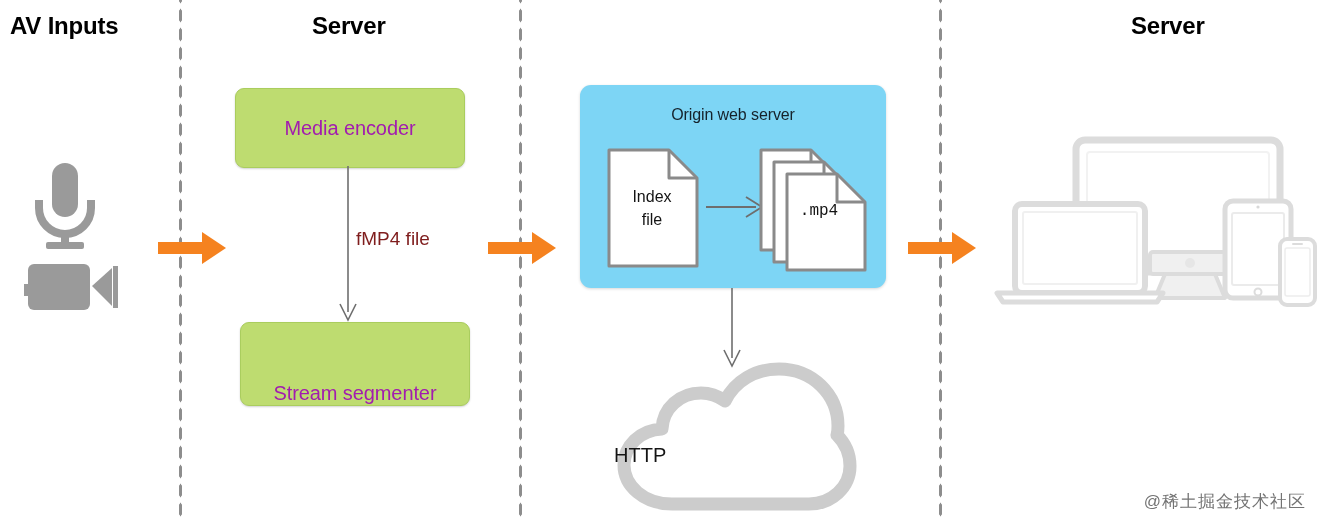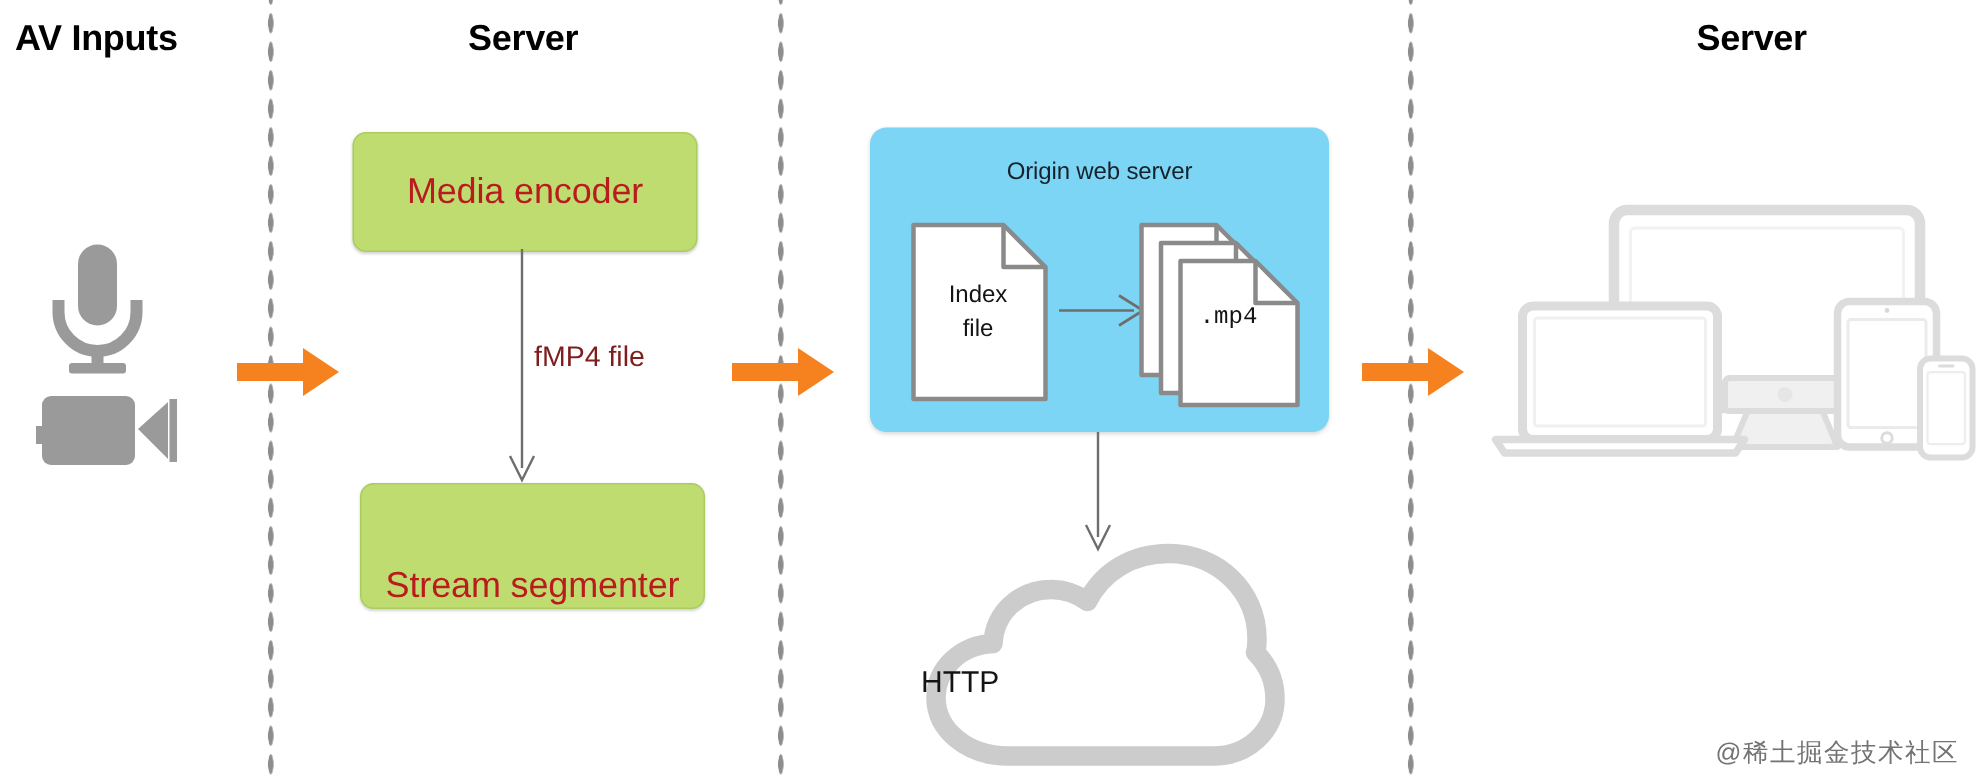--- a/index.html
+++ b/index.html
@@ -41,22 +41,22 @@
     position: absolute;
     background: #bedc70;
     border: 1px solid #aacd5e;
     border-radius: 9px;
     box-shadow: 0 1px 2px rgba(0,0,0,0.18);
     display: flex;
     align-items: center;
     justify-content: center;
   }
   .green-box span {
-    font-size: 24px;
-    color: #b91c1c;
+    font-size: 20px;
+    color: #a21caf;
     letter-spacing: -0.1px;
   }
   .blue-panel {
     position: absolute;
     left: 580px;
     top: 85px;
     width: 306px;
     height: 203px;
     background: #7dd5f5;
     border-radius: 11px;

